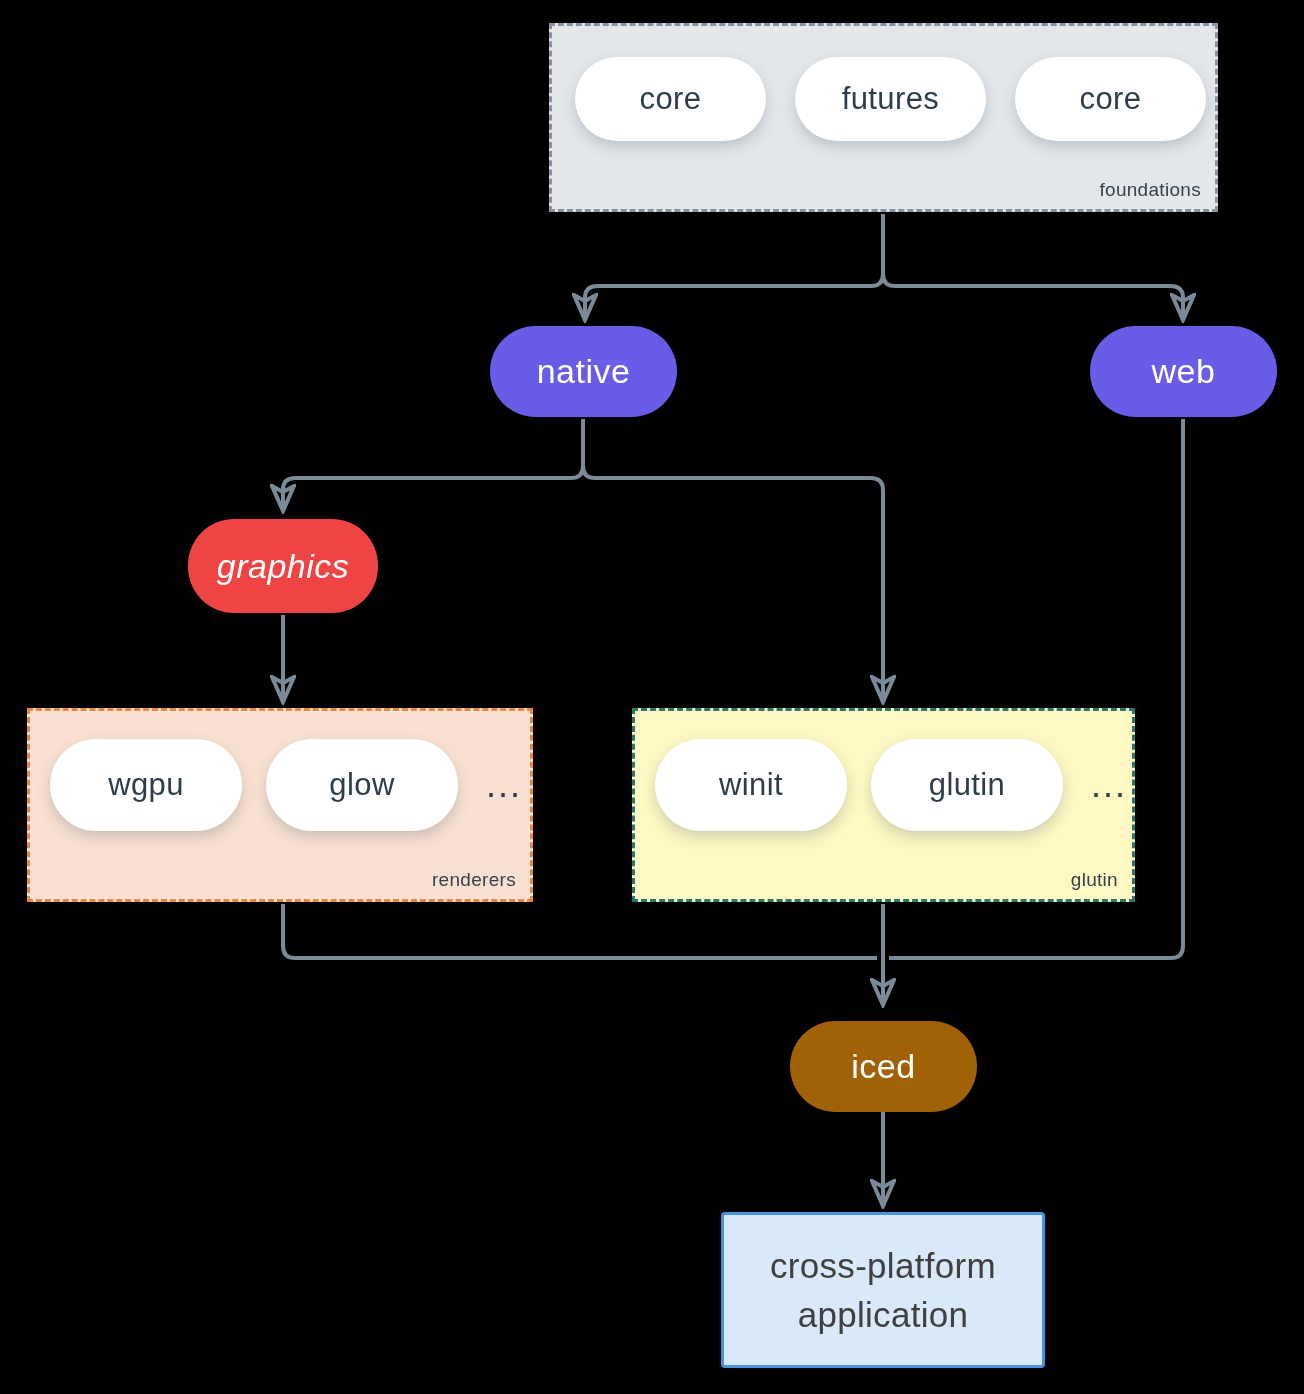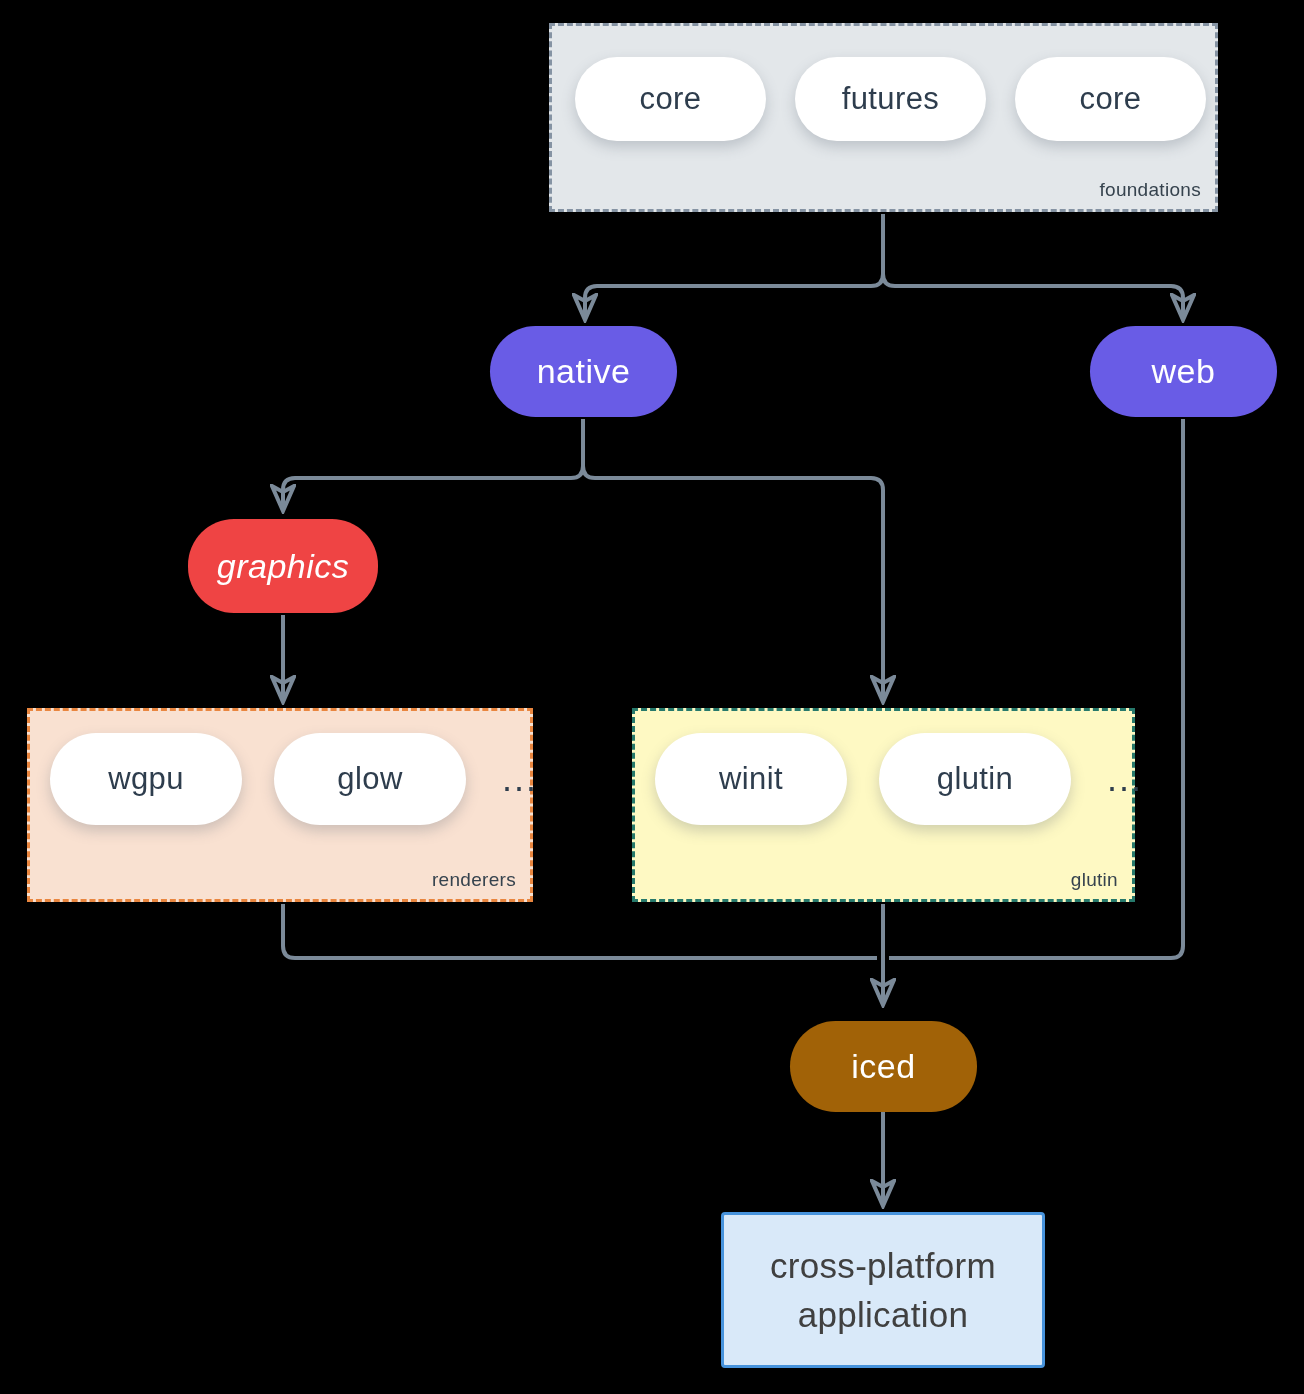--- a/index.html
+++ b/index.html
@@ -12,21 +12,21 @@
 
   .groupbox{position:absolute;box-sizing:border-box;padding-left:8px;}
   .g-foundations{left:549px;top:23px;width:669px;height:189px;background:#e3e7ea;border:3px dashed #8593a3;}
   .g-renderers{left:27px;top:708px;width:506px;height:194px;background:#f9e1d1;border:3px dashed #e9863f;}
   .g-shells{left:632px;top:708px;width:503px;height:194px;background:#fef9c3;border:3px dashed #26796b;}
   .grouplabel{
     position:absolute;right:14px;bottom:8px;font-size:19px;color:#36434e;letter-spacing:.3px;
   }
   .pillrow{position:absolute;left:0;top:0;display:flex;align-items:center;}
   .g-foundations .pillrow{left:23px;top:31px;gap:29px;}
-  .g-renderers .pillrow,.g-shells .pillrow{left:20px;top:22px;gap:32px;}
+  .g-renderers .pillrow,.g-shells .pillrow{left:20px;top:28px;gap:24px;}
 
   .whitepill{
     background:#fff;border-radius:46px;display:flex;align-items:center;justify-content:center;
     color:#2e3d4d;font-size:31px;letter-spacing:.4px;
     box-shadow:0 6px 14px rgba(90,100,115,.28);
   }
   .g-foundations .whitepill{width:191px;height:84px;}
   .g-renderers .whitepill,.g-shells .whitepill{width:192px;height:92px;}
   .more{font-size:36px;color:#2e3d4d;letter-spacing:2px;padding-left:4px;}
 

